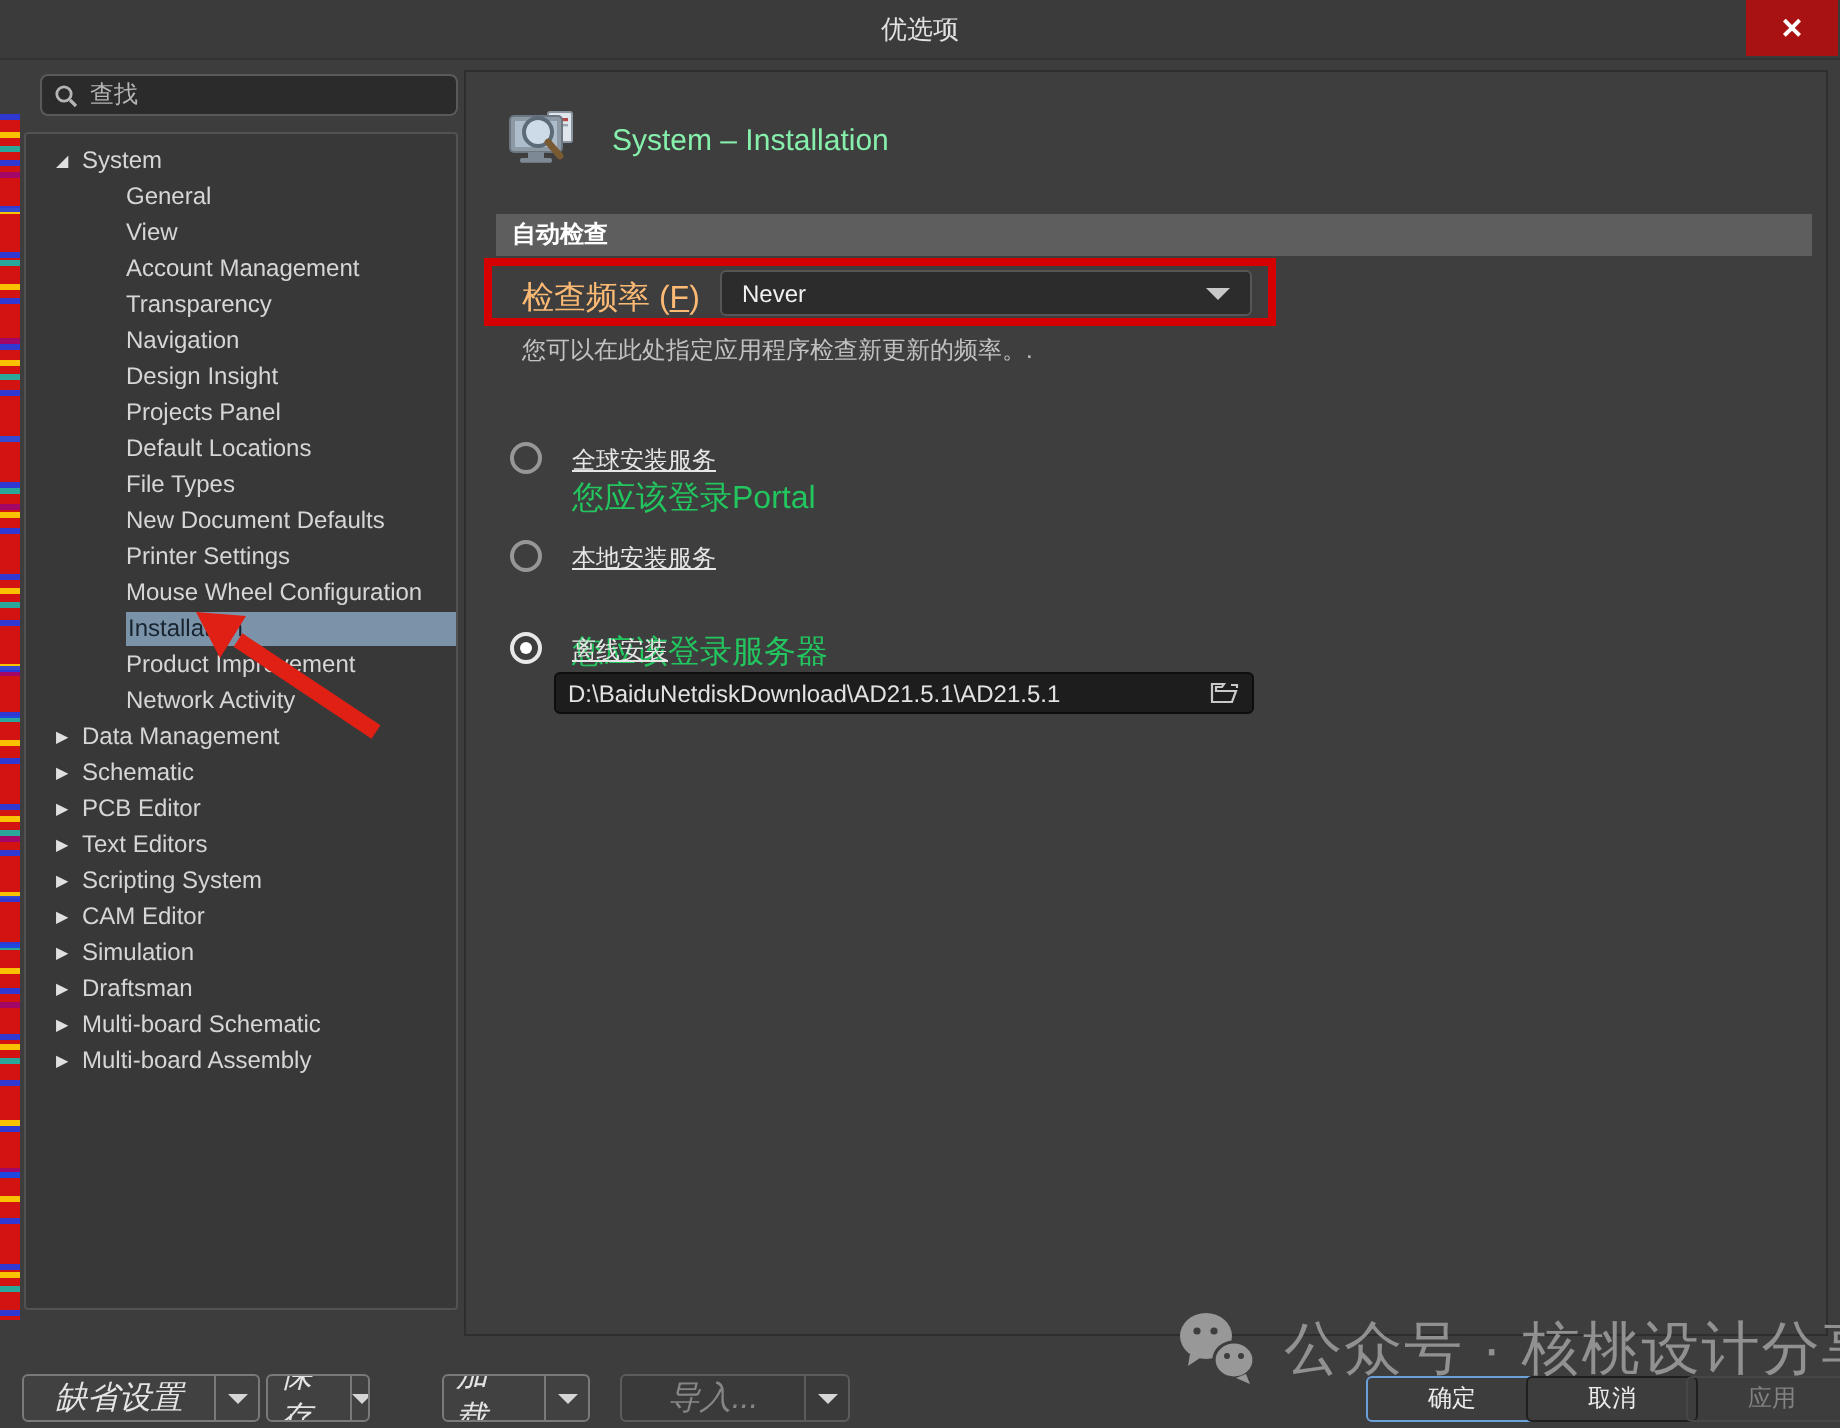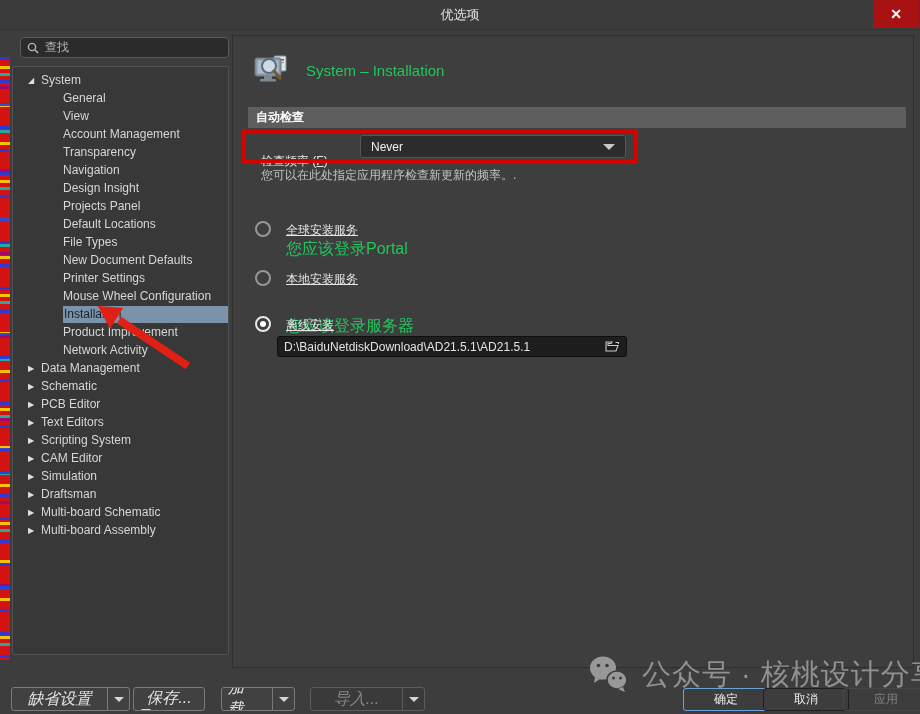--- a/index.html
+++ b/index.html
@@ -67,33 +67,33 @@
 
   
   .content-panel {
     position:absolute; left:232px; top:35px; width:682px; height:633px;
     background:#3e3e3e; border:1px solid #2e2e2e;
   }
   .page-header {
     position:absolute; left:254px; top:52px; height:36px;
     display:flex; align-items:center; gap:14px;
   }
-  .page-header .ttl { font-size:15px; color:#22c55e; }
+  .page-header .ttl { font-size:15px; color:#86efac; }
   .section-bar {
     position:absolute; left:248px; top:107px; width:658px; height:21px;
     background:#5e5e5e; display:flex; align-items:center; padding-left:8px;
   }
   .section-bar span { font-size:12px; font-weight:bold; color:#ffffff; }
 
   .red-rect {
     position:absolute; left:242px; top:129px; width:396px; height:34px;
     border:4px solid #d60000; pointer-events:none; z-index:5;
   }
   .freq-label {
-    position:absolute; left:261px; top:139px; font-size:12px; color:#e5e5e5;margin-top:14px;
+    position:absolute; left:261px; top:139px; font-size:16px; color:#fdba74;
   }
   .freq-label .u { text-decoration:underline; }
   .dropdown {
     position:absolute; left:360px; top:135px; width:266px; height:23px;
     background:#2c2c2c; border:1px solid #565656; border-radius:3px;
     display:flex; align-items:center; padding:0 10px; cursor:pointer;
   }
   .dropdown .val { font-size:12px; color:#f0f0f0; flex:1; }
   .caret {
     width:0; height:0; border-left:6px solid transparent;
@@ -338,21 +338,21 @@
     </svg>
     <span class="wtxt">公众号 · 核桃设计分享</span>
   </div>
 
   <div class="split-btn" style="left:11px; width:119px;">
     <span class="lab">缺省设置</span>
     <span class="arr">
         <span class="caret"></span>
       </span>
   </div>
-  <div class="split-btn" style="left:133px; width:72px;flex-direction:column;">
+  <div class="split-btn" style="left:133px; width:52px;">
     <span class="lab">保存...</span>
     <span class="arr">
         <span class="caret"></span>
       </span>
   </div>
   <div class="split-btn" style="left:221px; width:74px;">
     <span class="lab">加载...</span>
     <span class="arr">
         <span class="caret"></span>
       </span>

